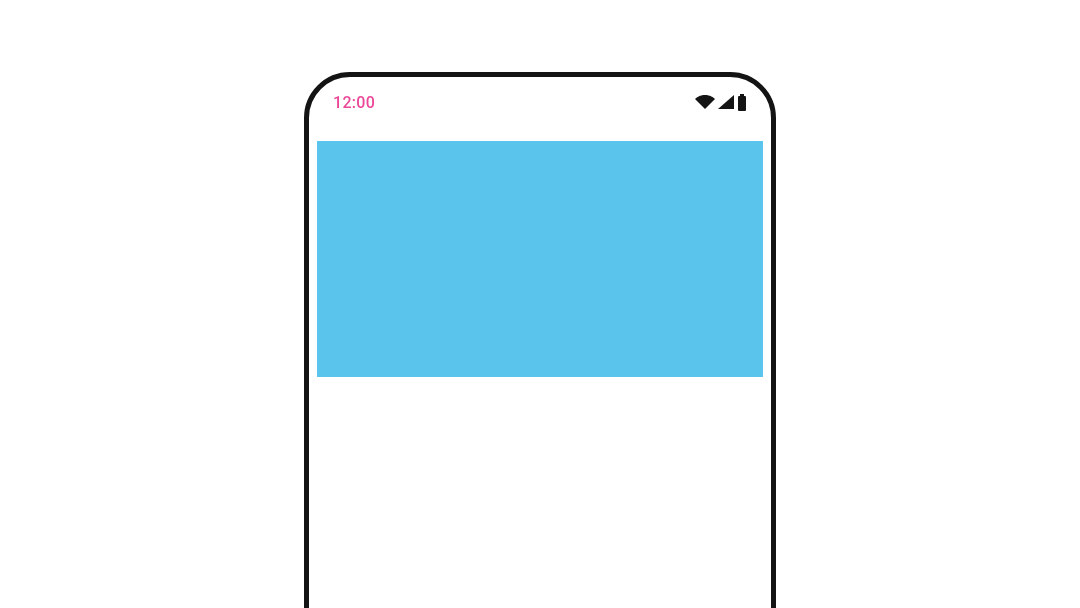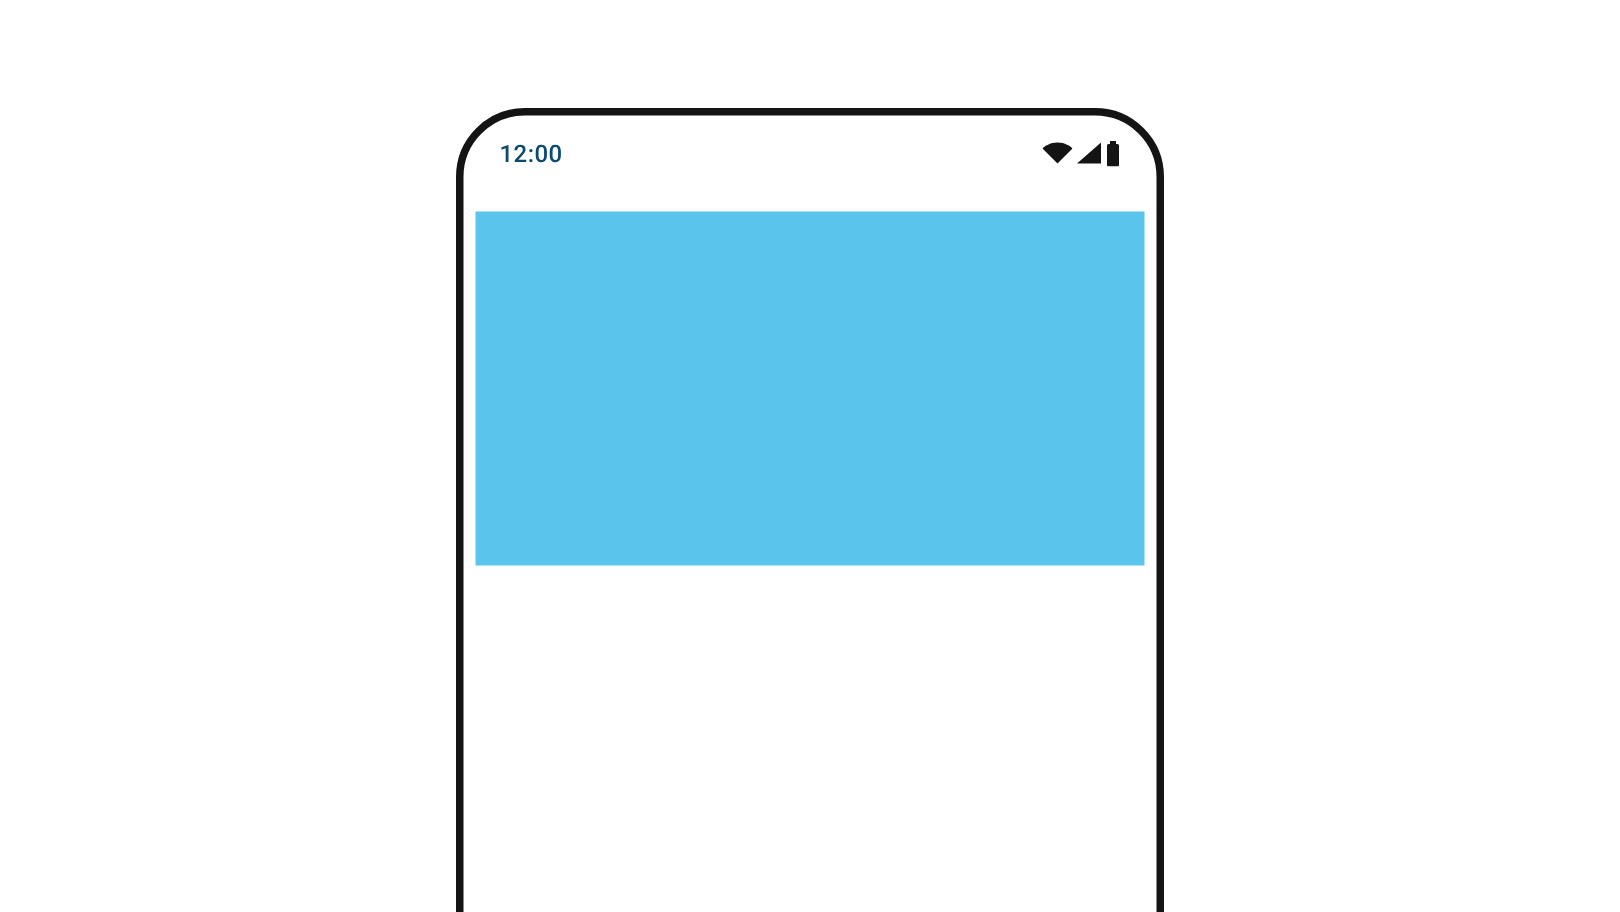--- a/index.html
+++ b/index.html
@@ -25,21 +25,21 @@
     .status-bar {
       display: flex;
       justify-content: space-between;
       align-items: center;
       padding: 12px 24px 6px 24px;
       height: 44px;
     }
     .status-time {
       font-size: 16px;
       font-weight: 500;
-      color: #0c4a6e;
+      color: #ec4899;
       letter-spacing: 0.3px;
     }
     .status-icons {
       display: flex;
       align-items: center;
       gap: 2px;
     }
     .status-icons svg { display: block; }
     .content-block {
       margin: 20px 8px 0 8px;

